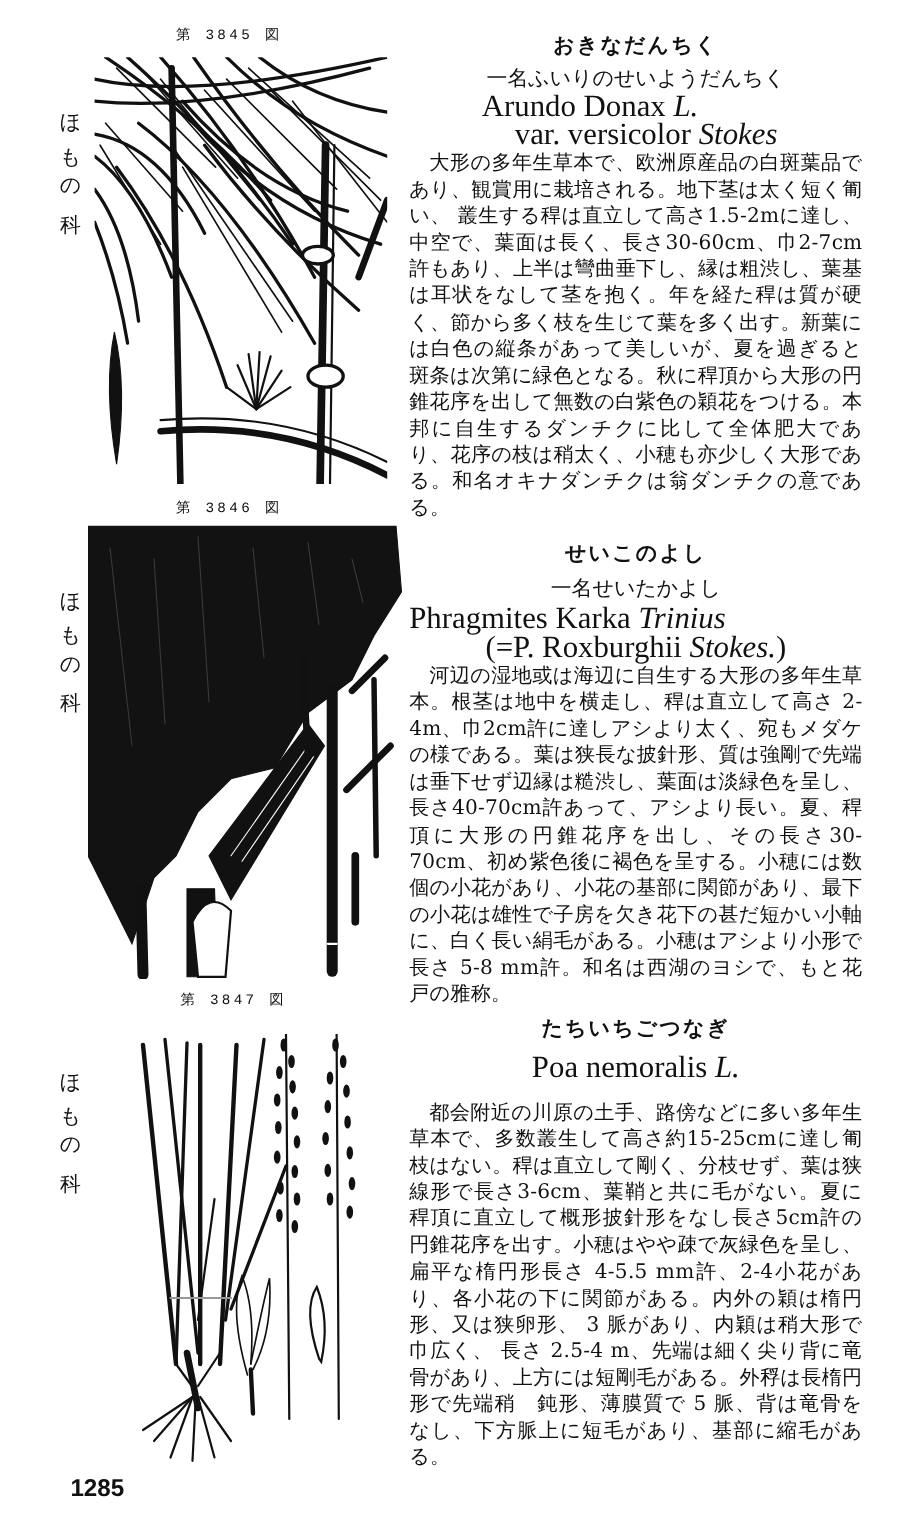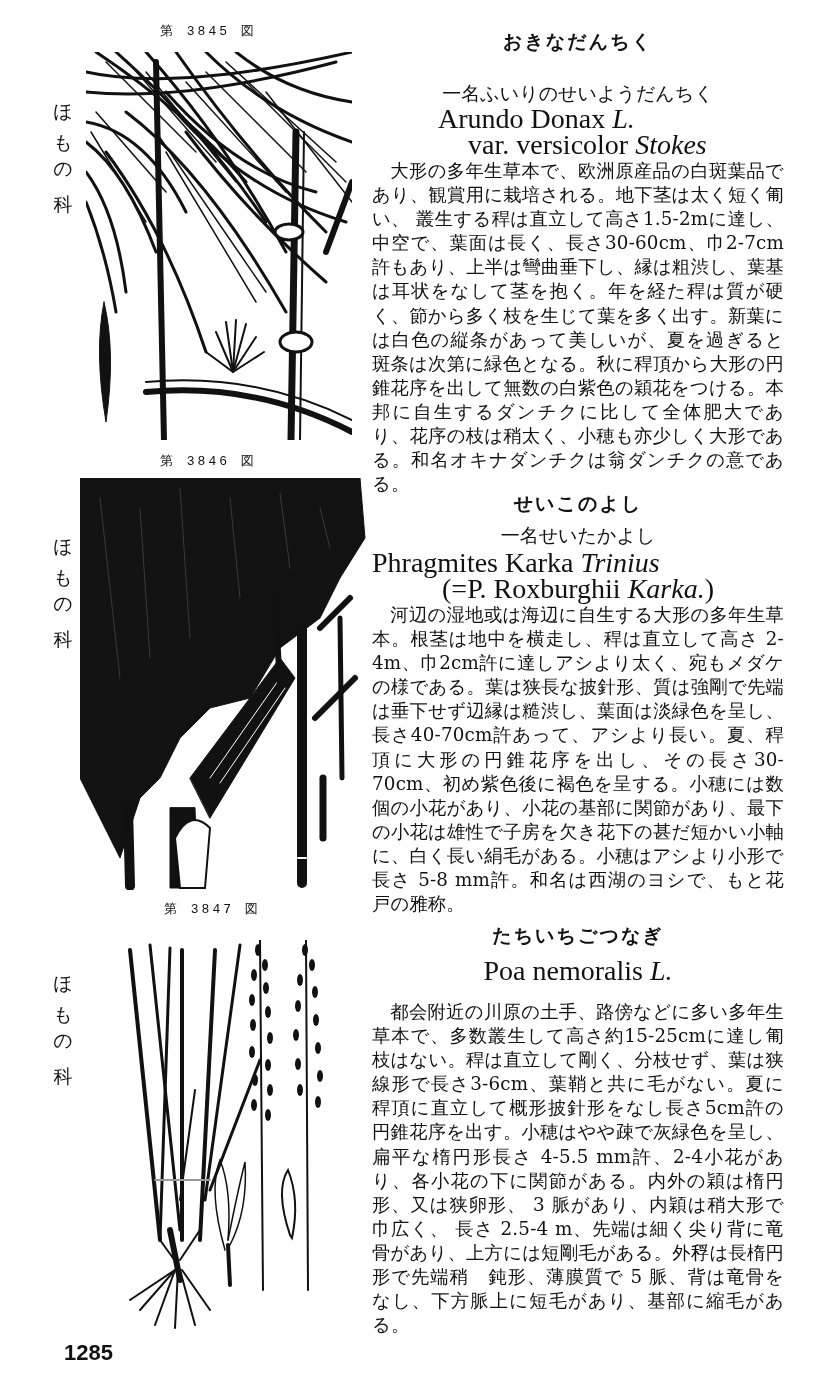--- a/index.html
+++ b/index.html
@@ -132,21 +132,21 @@
     </g>
 
     <ellipse cx="203" cy="180" rx="14" ry="8" fill="#fff" stroke-width="3"></ellipse>
     <ellipse cx="210" cy="290" rx="16" ry="10" fill="#fff" stroke-width="3"></ellipse>
     <path d="M240 200 L266 130" stroke-width="6"></path>
   </g>
 </svg>
 
 <div class="entry" style="top:24px;">
   <div class="title">おきなだんちく</div>
-  <div class="alias" style="margin-top:22px;">一名ふいりのせいようだんちく</div>
+  <div class="alias" style="margin-top:0;">一名ふいりのせいようだんちく</div>
   <div class="sci" style="padding-left:66px;">
     <span>Arundo Donax</span>
     <i>L.</i>
   </div>
   <div class="sci" style="padding-left:96px;">
     <span>var. versicolor</span>
     <i>Stokes</i>
   </div>
   <div class="body-text">大形の多年生草本で、欧洲原産品の白斑葉品であり、観賞用に栽培される。地下茎は太く短く匍い、 叢生する稈は直立して高さ1.5-2mに達し、中空で、葉面は長く、長さ30-60cm、巾2-7cm許もあり、上半は彎曲垂下し、縁は粗渋し、葉基は耳状をなして茎を抱く。年を経た稈は質が硬く、節から多く枝を生じて葉を多く出す。新葉には白色の縦条があって美しいが、夏を過ぎると斑条は次第に緑色となる。秋に稈頂から大形の円錐花序を出して無数の白紫色の穎花をつける。本邦に自生するダンチクに比して全体肥大であり、花序の枝は稍太く、小穂も亦少しく大形である。和名オキナダンチクは翁ダンチクの意である。</div>
 </div>
@@ -189,21 +189,21 @@
 
 <div class="entry" style="top:486px;">
   <div class="title">せいこのよし</div>
   <div class="alias" style="margin-top:2px;">一名せいたかよし</div>
   <div class="sci" style="text-align:left; margin-top:2px;">
     <span>Phragmites Karka</span>
     <i>Trinius</i>
   </div>
   <div class="sci" style="text-align:center;">
     <span>(=P. Roxburghii</span>
-    <i>Karka.</i><span>)</span>
+    <i>Stokes.</i><span>)</span>
   </div>
   <div class="body-text">河辺の湿地或は海辺に自生する大形の多年生草本。根茎は地中を横走し、稈は直立して高さ 2-4m、巾2cm許に達しアシより太く、宛もメダケの様である。葉は狭長な披針形、質は強剛で先端は垂下せず辺縁は糙渋し、葉面は淡緑色を呈し、長さ40-70cm許あって、アシより長い。夏、稈頂に大形の円錐花序を出し、その長さ30-70cm、初め紫色後に褐色を呈する。小穂には数個の小花があり、小花の基部に関節があり、最下の小花は雄性で子房を欠き花下の甚だ短かい小軸に、白く長い絹毛がある。小穂はアシより小形で長さ 5-8 mm許。和名は西湖のヨシで、もと花戸の雅称。</div>
 </div>
 
 <div class="fig-label" style="left:164px; top:900px;">第 3847 図</div>
 <div class="family" style="top:962px;">ほもの科</div>
 <svg class="illus" style="left:120px; top:940px;" width="220" height="390" viewBox="0 0 220 390">
   <g stroke="#111" fill="none" stroke-linecap="round">
 
     <path d="M10 10 L40 300" stroke-width="4"></path>

